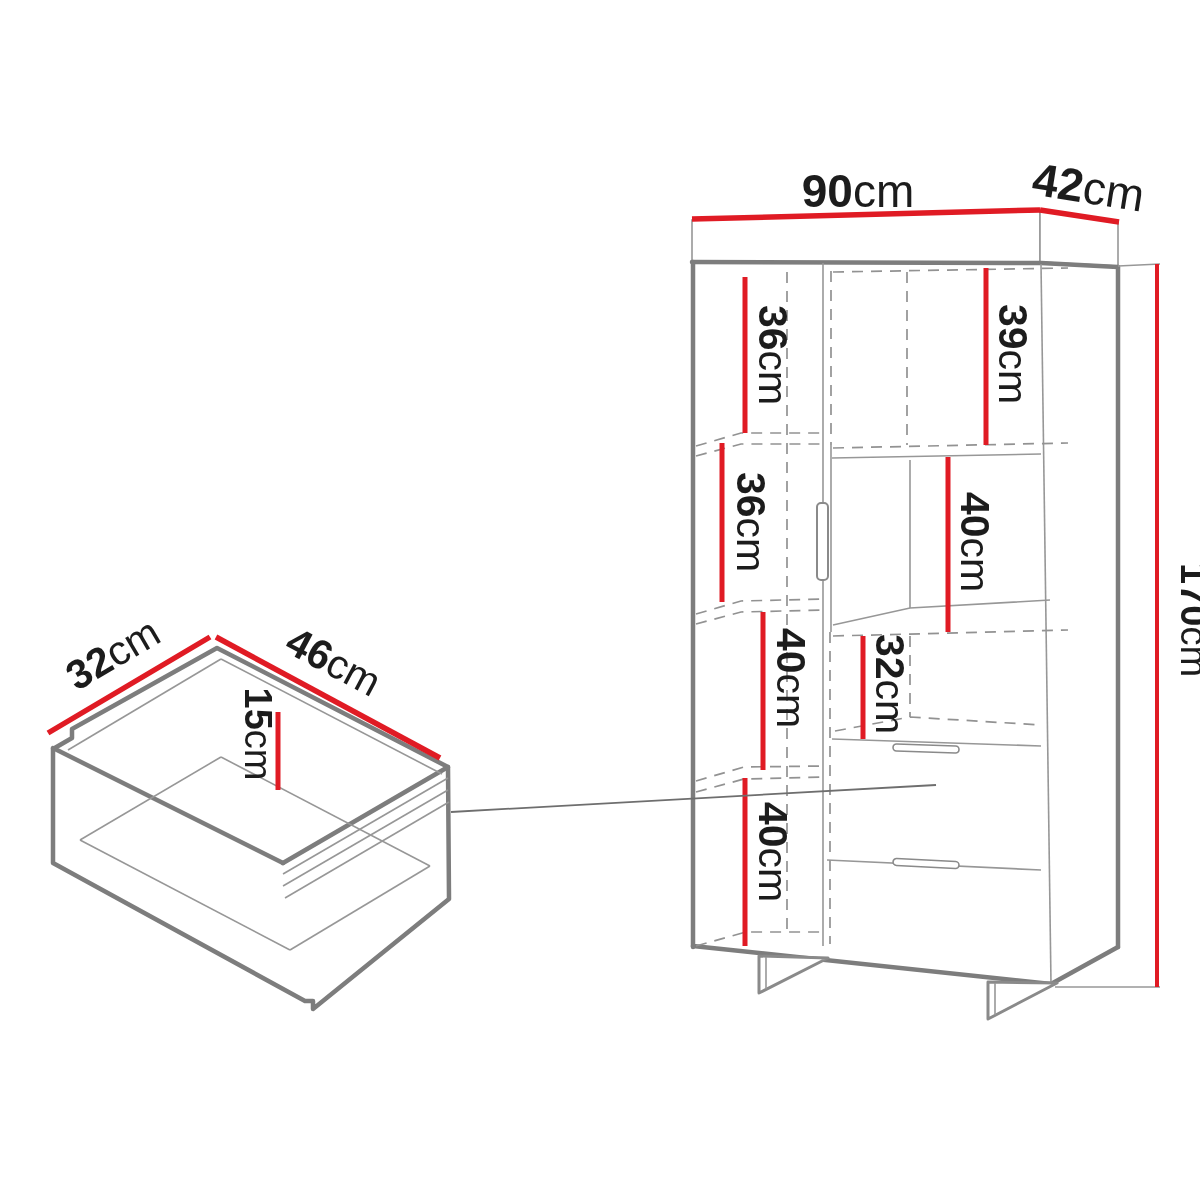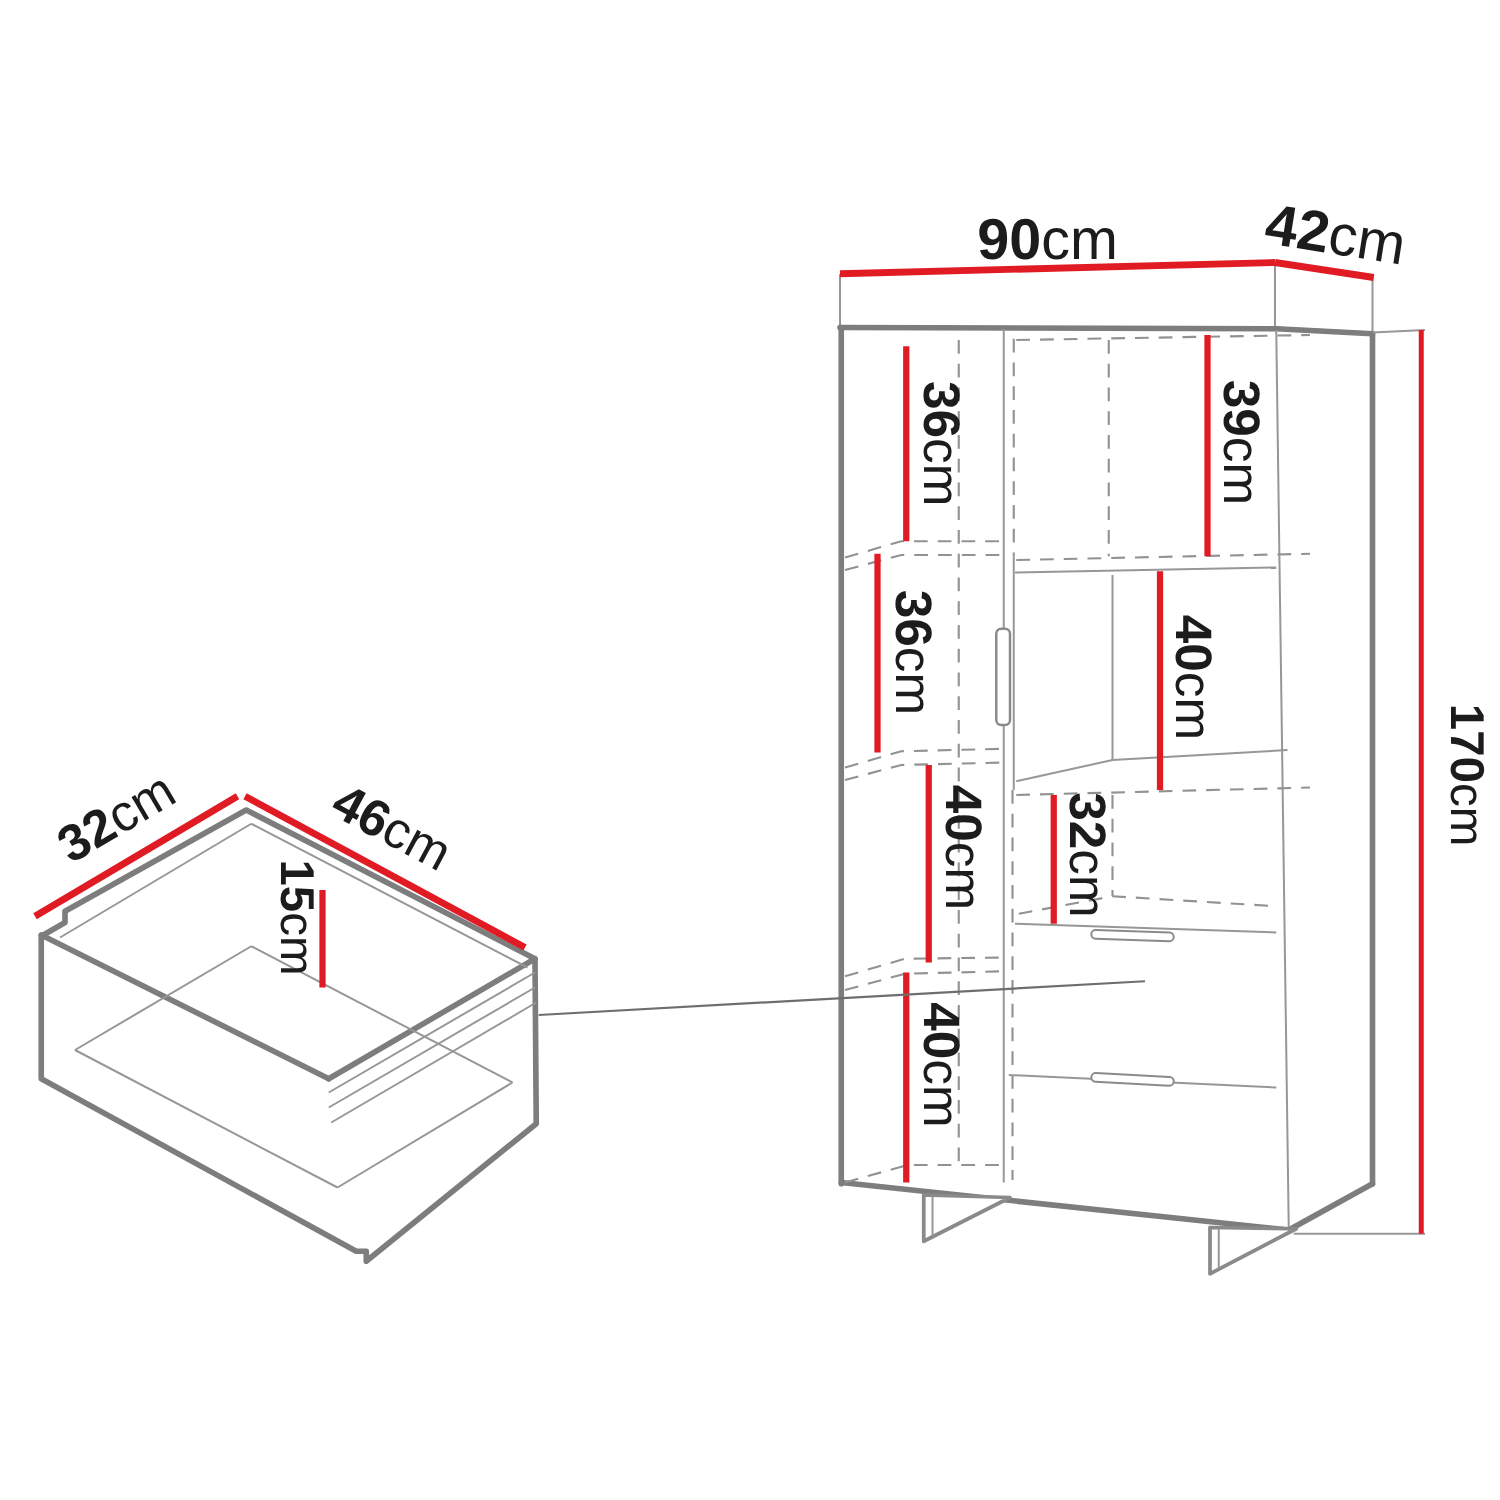--- a/index.html
+++ b/index.html
@@ -1,17 +1,17 @@
 <!DOCTYPE html>
 <html><head>
 <meta charset="utf-8">
 <style>
   html,body{margin:0;padding:0;background:#ffffff;}
   body{width:1200px;height:1200px;position:relative;font-family:"Liberation Sans",sans-serif;}
-  #stage{position:absolute;inset:0;}
+  #stage{position:absolute;inset:0;margin-left:20px;}
   svg{display:block;}
   
   .red{stroke:#e01b24;fill:none;}
   .thick{stroke:#7d7d7d;stroke-width:4.5;fill:none;stroke-linejoin:round;stroke-linecap:round;}
   .thin{stroke:#979797;stroke-width:1.6;fill:none;}
   .dash{stroke:#929292;stroke-width:1.7;fill:none;stroke-dasharray:11 8;}
   .fillwhite{fill:#ffffff;}
   
   text{fill:#1c1c1c;font-family:"Liberation Sans",sans-serif;}
   .dim{font-size:41px;letter-spacing:0px;}

